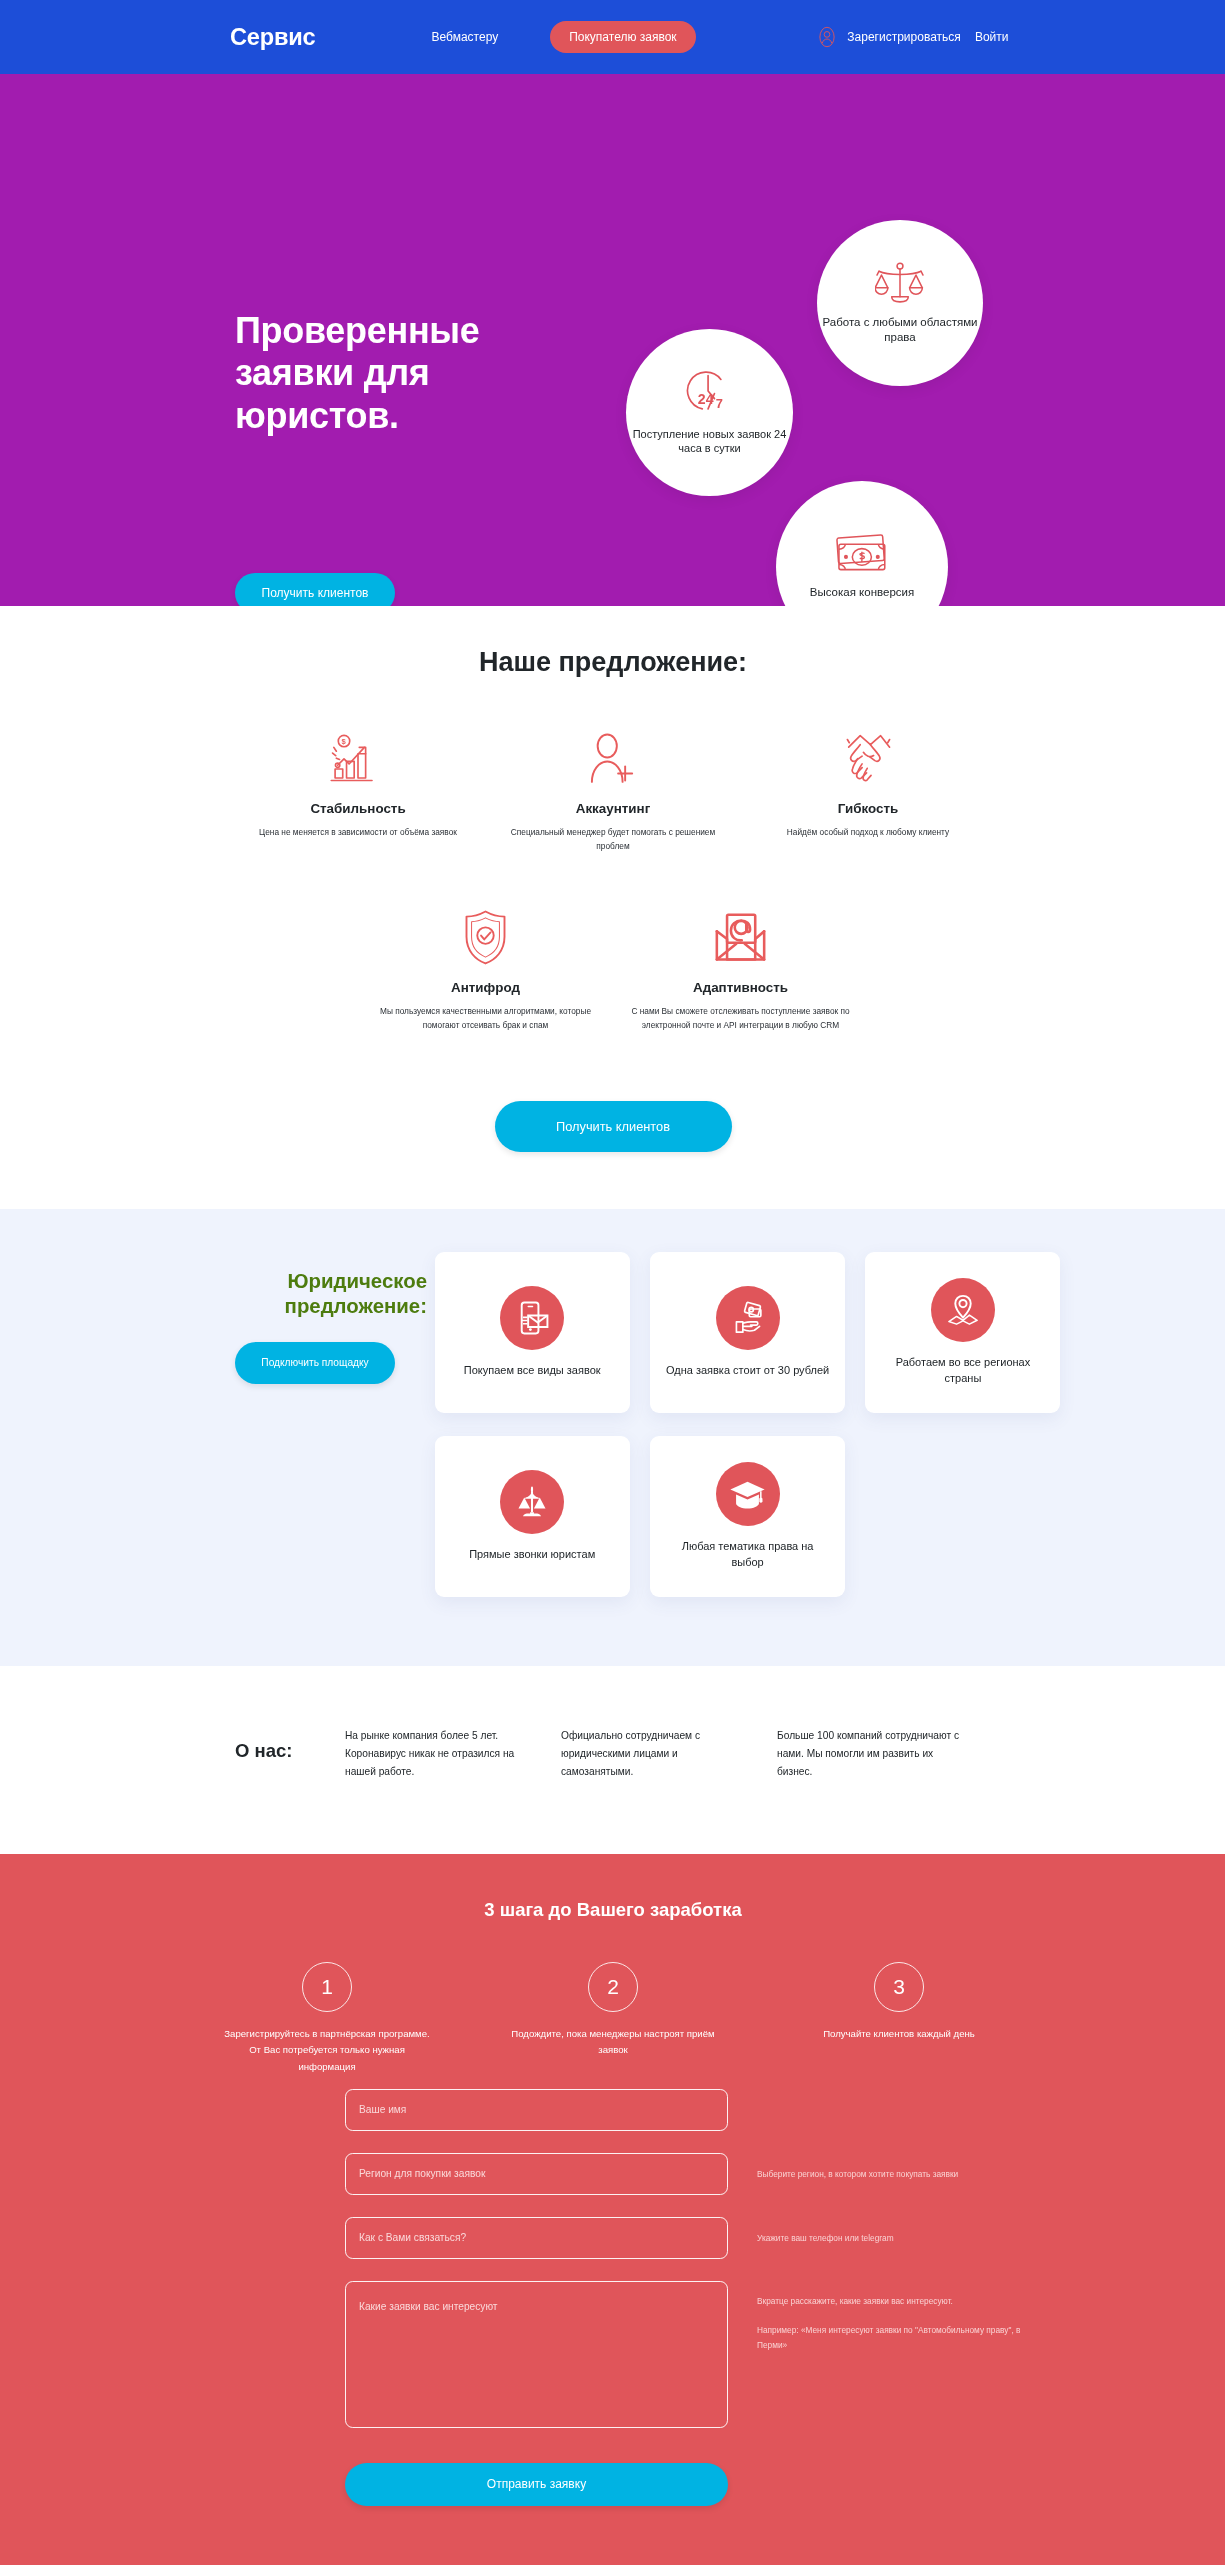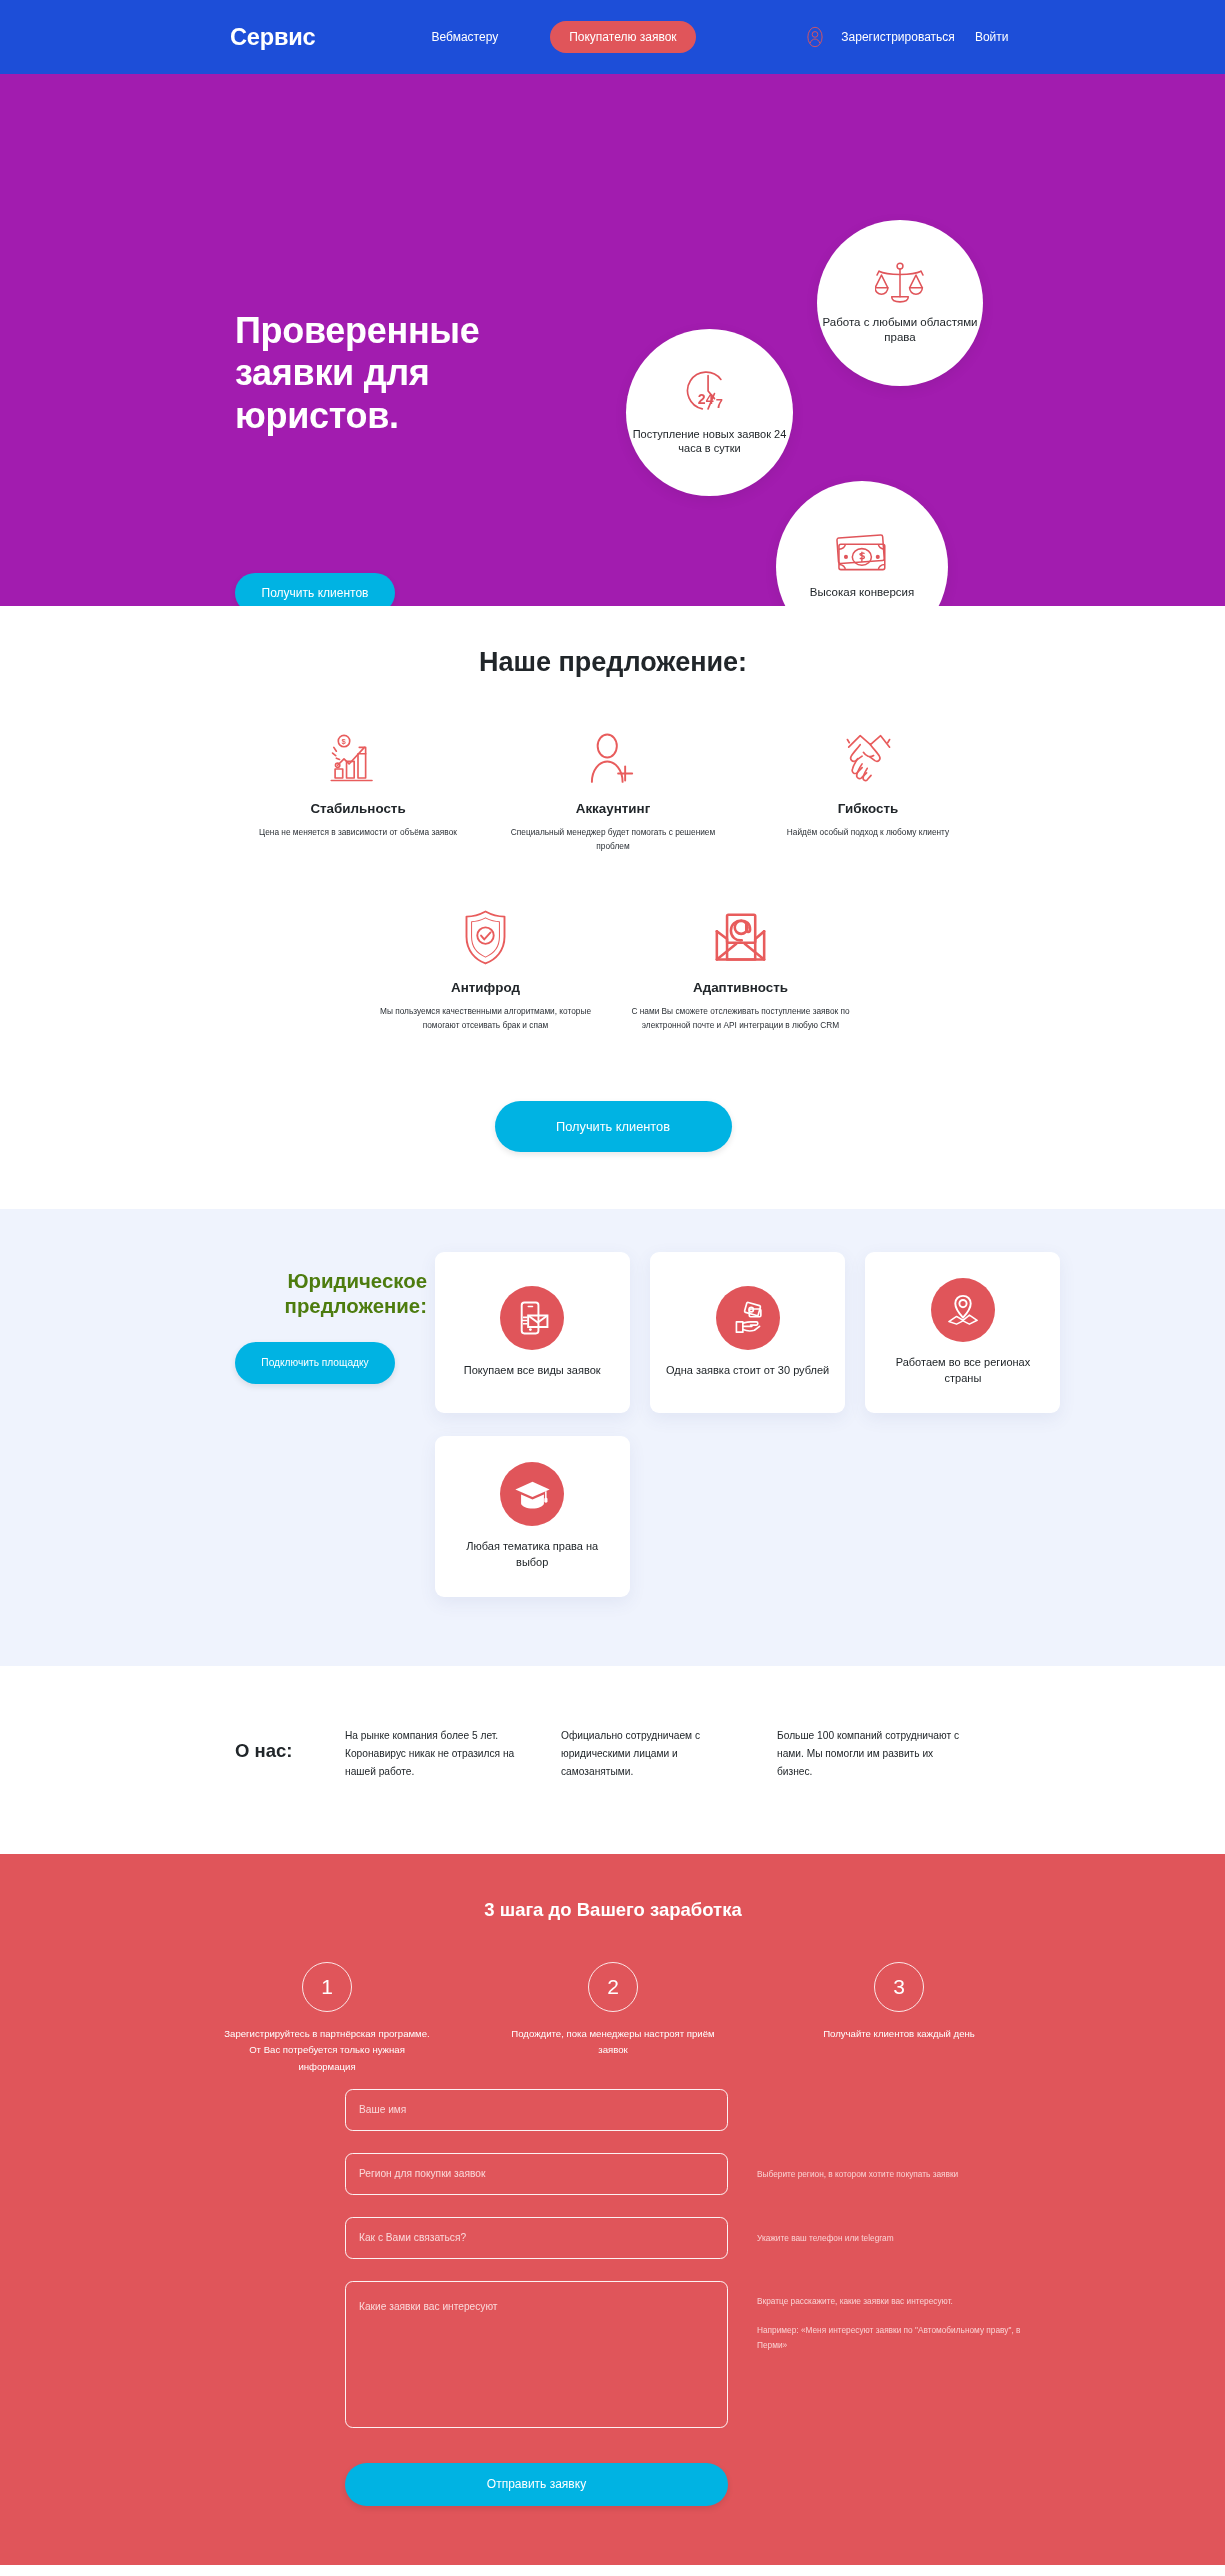--- a/index.html
+++ b/index.html
@@ -55,21 +55,21 @@
     border-radius: 16.6px;
     padding: 9px 19px;
     white-space: nowrap;
     cursor: pointer;
     font-family: inherit;
   }
   .header-right {
     margin-left: auto;
     display: flex;
     align-items: center;
-    gap: 15px;
+    gap: 9px;
     padding-right: 25.5px;
   }
   .user-icon { width: 22px; height: 22px; display: block; }
   .header-link {
     color: #ffffff;
     font-size: 12px;
     text-decoration: none;
     white-space: nowrap;
   }
   .header-link + .header-link { margin-left: 5.1px; }
@@ -562,20 +562,35 @@
         <span class="lc-circle">
           <svg width="36" height="36" viewBox="0 0 56 56" fill="none" stroke="#ffffff" stroke-width="3" stroke-linejoin="round">
             <path d="M28 6c-7 0-12 5-12 12 0 9 12 22 12 22s12-13 12-22c0-7-5-12-12-12z"></path>
             <circle cx="28" cy="18" r="5.6"></circle>
             <path d="M6 46l12-8 10 6 10-8 12 8-12 6-10-5-10 5z" stroke-width="2.4"></path>
           </svg>
         </span>
         <span class="lc-text">Работаем во все регионах страны</span>
       </div>
 
+      <div class="legal-card">
+        <span class="lc-circle">
+          <svg width="36" height="36" viewBox="0 0 56 56" fill="#ffffff">
+            <path d="M26.6 5c0-1.5 2.8-1.5 2.8 0 .4 3 .4 5 0 7h-2.8c-.4-2-.4-4 0-7z"></path>
+            <rect x="26.4" y="11" width="3.2" height="33" rx="1.4"></rect>
+            <path d="M27 14c-2 4-5 6-9 7l-1 2h22l-1-2c-4-1-7-3-9-7z"></path>
+            <path d="M16 21L7 38h18z"></path>
+            <path d="M40 21l-9 17h18z"></path>
+            <path d="M7 38c0 4 4 6.5 9 6.5s9-2.5 9-6.5z" opacity="0"></path>
+            <path d="M20 46h16c2 0 5 1.5 6 4H14c1-2.5 4-4 6-4z"></path>
+            <path d="M25 44h6v3h-6z"></path>
+          </svg>
+        </span>
+        <span class="lc-text">Прямые звонки юристам</span>
+      </div>
 
       <div class="legal-card">
         <span class="lc-circle">
           <svg width="37" height="33" viewBox="0 0 58 52" fill="#ffffff">
             <path d="M29 6L2 18l27 12 27-12z"></path>
             <path d="M11 26v14c0 4 9 8 18 8s18-4 18-8V26L29 34z"></path>
             <path d="M50 21v12" stroke="#ffffff" stroke-width="2.4"></path>
             <rect x="47.6" y="31" width="5" height="8" rx="2.2"></rect>
           </svg>
         </span>

